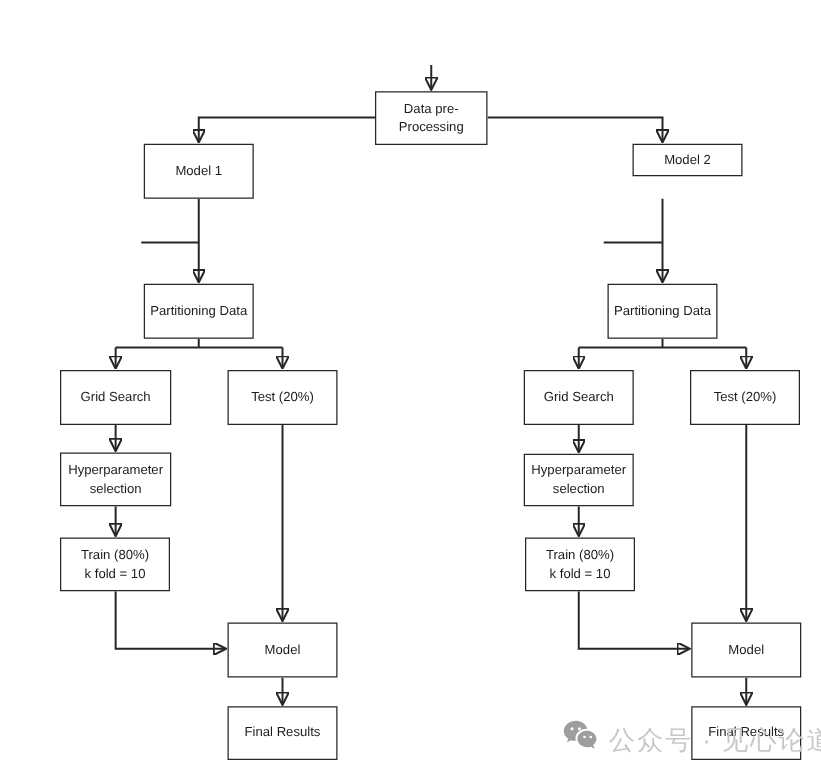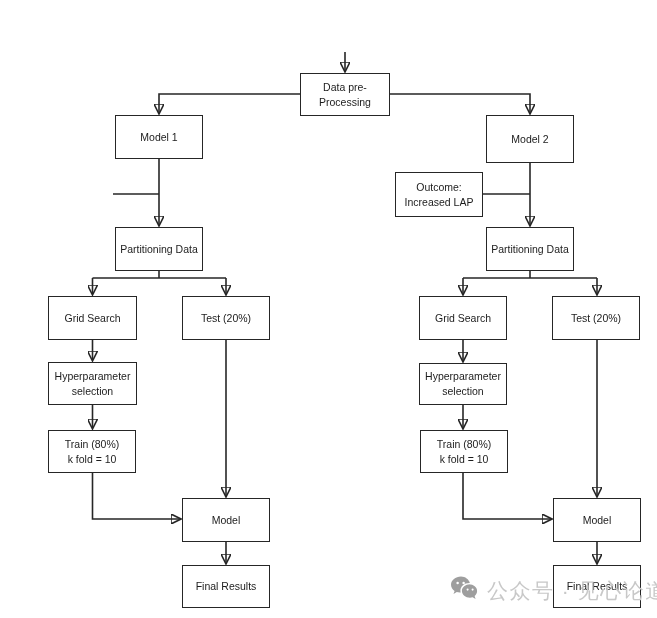--- a/index.html
+++ b/index.html
@@ -102,25 +102,23 @@
     <path d="M226 542 V563" marker-end="url(#arrow)"></path>
     <path d="M597 542 V563" marker-end="url(#arrow)"></path>
   </svg>
 
 
   <div class="node" style="left:300px;top:73px;width:90px;height:43px">Data pre-
 Processing</div>
 
   <div class="node" style="left:115px;top:115px;width:88px;height:44px">Model 1</div>
 
-  <div class="node" style="left:486px;top:115px;width:88px;height:48px">Model 2</div>
+  <div class="node" style="left:506px;top:115px;width:88px;height:26px">Model 2</div>
 
 
-  <div class="node" style="left:395px;top:172px;width:88px;height:45px">Outcome:
-Increased LAP</div>
 
   <div class="node" style="left:115px;top:227px;width:88px;height:44px">Partitioning Data</div>
 
   <div class="node" style="left:486px;top:227px;width:88px;height:44px">Partitioning Data</div>
 
   <div class="node" style="left:48px;top:296px;width:89px;height:44px">Grid Search</div>
 
   <div class="node" style="left:419px;top:296px;width:88px;height:44px">Grid Search</div>
 
   <div class="node" style="left:182px;top:296px;width:88px;height:44px">Test (20%)</div>

